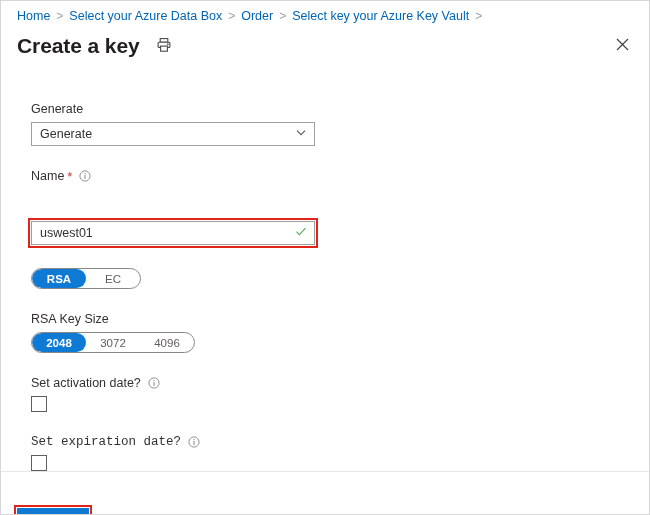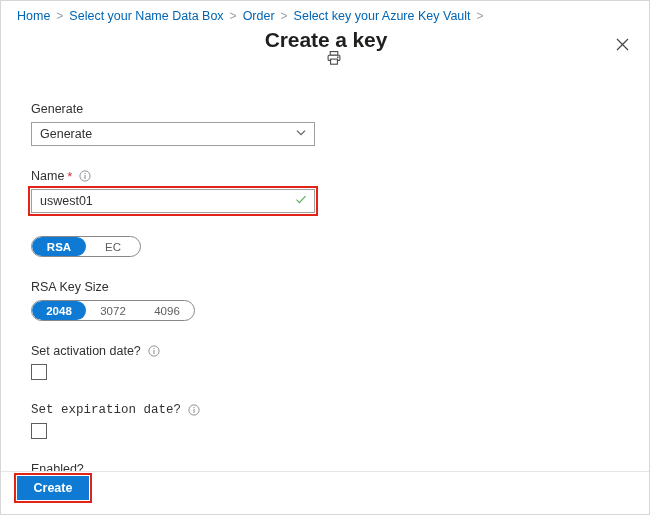--- a/index.html
+++ b/index.html
@@ -48,21 +48,20 @@
 
   
   .title-row {
     position: absolute;
     top: 28px;
     left: 16px;
     right: 14px;
     height: 32px;
     display: flex;
     align-items: center;
-    flex-direction: column;
   }
   .page-title {
     font-size: 21px;
     font-weight: 600;
     color: #201f1e;
     letter-spacing: -0.1px;
     line-height: 1;
   }
   .print-icon {
     margin-left: 16px;
@@ -138,20 +137,21 @@
     right: 7px;
     top: 50%;
     transform: translateY(-50%);
     pointer-events: none;
   }
 
   
   .annot-wrap {
     position: relative;
     display: inline-block;
+    margin-top: 32px;
   }
   .annot-red {
     position: absolute;
     left: -3px;
     top: -3px;
     right: -3px;
     bottom: -3px;
     border: 2px solid #e2231a;
     pointer-events: none;
   }
@@ -257,21 +257,21 @@
   }
 </style>
 </head>
 <body>
 
 <div class="window">
 
   <div class="breadcrumb">
     <span class="crumb">Home</span>
     <span class="crumb-sep">&gt;</span>
-    <span class="crumb">Select your Name Data Box</span>
+    <span class="crumb">Select your Azure Data Box</span>
     <span class="crumb-sep">&gt;</span>
     <span class="crumb">Order</span>
     <span class="crumb-sep">&gt;</span>
     <span class="crumb">Select key your Azure Key Vault</span>
     <span class="crumb-sep">&gt;</span>
   </div>
 
   <div class="title-row">
     <div class="page-title">Create a key</div>
     <span class="print-icon">

